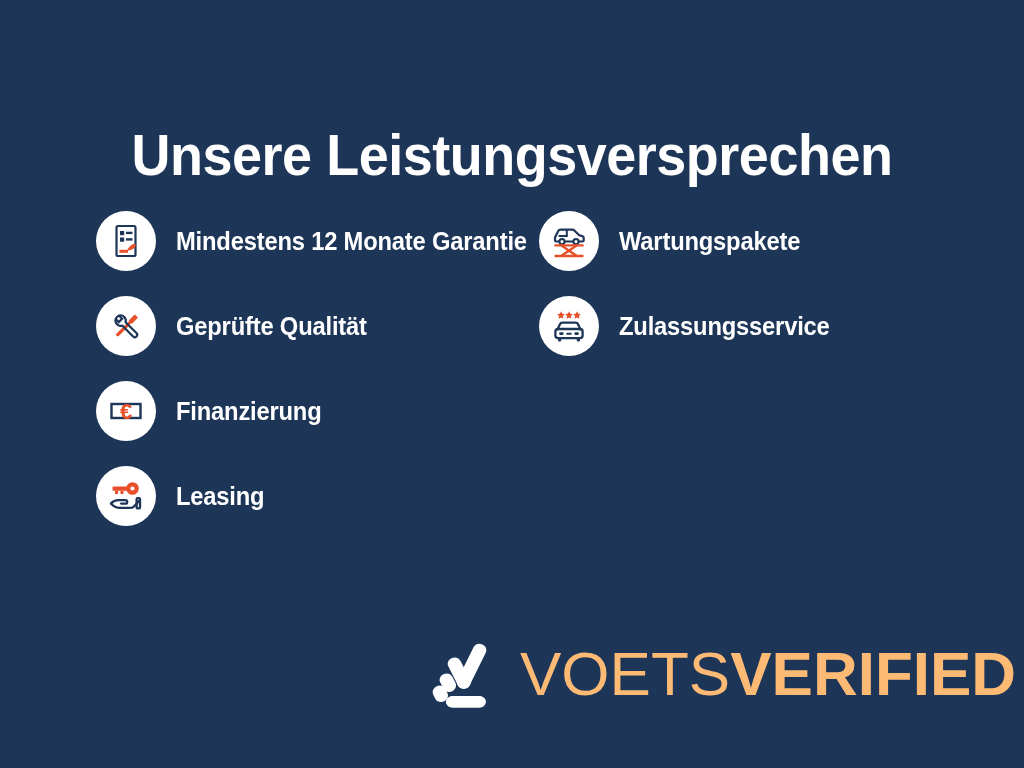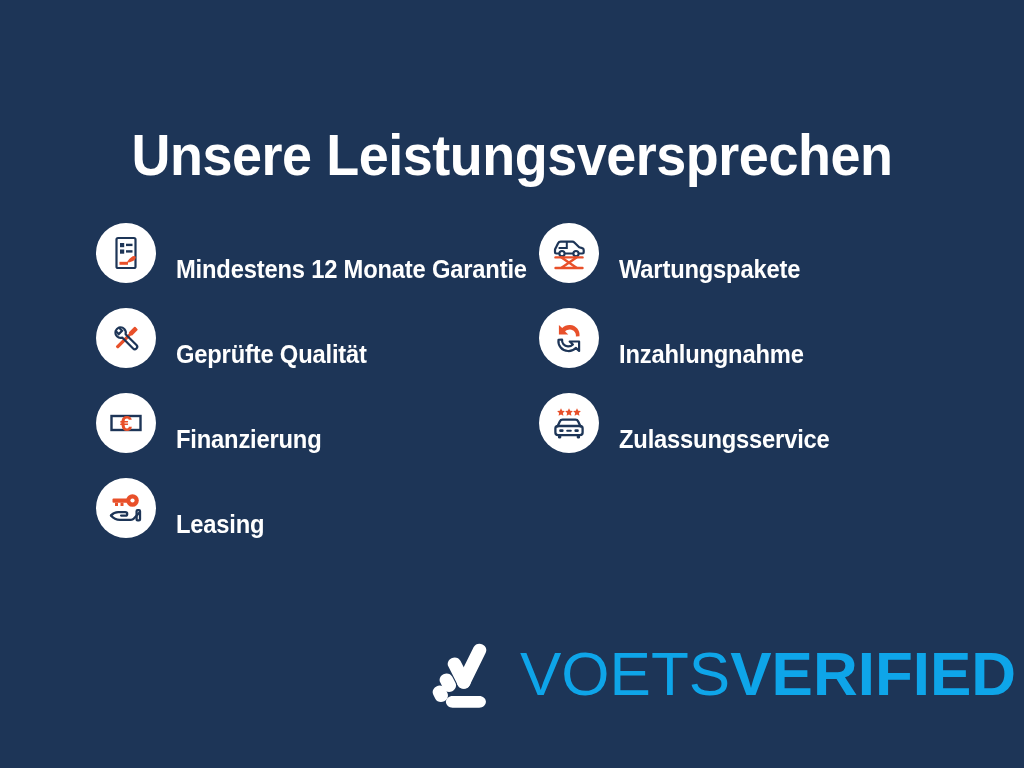--- a/index.html
+++ b/index.html
@@ -54,21 +54,21 @@
     grid-row-gap: 0px;
   }
 
   .col {
     display: flex;
     flex-direction: column;
   }
 
   .item {
     display: flex;
-    align-items: flex-end;
+    align-items: center;
     height: 85px;
   }
 
   .badge {
     flex: 0 0 auto;
     width: 60px;
     height: 60px;
     border-radius: 50%;
     background: #ffffff;
     display: flex;
@@ -107,21 +107,21 @@
   .logo-mark {
     flex: 0 0 auto;
     width: 62px;
     height: 72px;
   }
 
   .logo-type {
     margin-left: 26px;
     display: flex;
     align-items: flex-end;
-    color: #0ea5e9;
+    color: #fdba74;
     font-family: "Liberation Sans", sans-serif;
     font-size: 62px;
     line-height: 62px;
     letter-spacing: 0px;
     white-space: nowrap;
   }
 
   .logo-voets {
     font-weight: 300;
   }
@@ -234,33 +234,20 @@
                 <line x1="12.5" y1="24.6" x2="27.5" y2="34.8"></line>
                 <line x1="27.5" y1="24.6" x2="12.5" y2="34.8"></line>
               </g>
             </svg>
           </span>
         </div>
         <div class="item-label">Wartungspakete</div>
       </div>
 
 
-      <div class="item">
-        <div class="badge">
-          <span>
-            <svg width="40" height="40" viewBox="0 0 40 40" aria-hidden="true">
-
-              <path d="M30.5 18.2c.8-5.8-3.5-10.9-9.4-11.2-3.1-.2-5.9 1-7.9 3.1l-3.3-3v9.4h9.4l-3.2-3c1.3-1.3 3.1-2 5-1.9 3.6.2 6.3 3.3 5.8 6.9z" fill="#e8502a"></path>
-
-              <path d="M9.5 21.8c-.8 5.8 3.5 10.9 9.4 11.2 3.1.2 5.9-1 7.9-3.1l3.3 3v-9.4h-9.4l3.2 3c-1.3 1.3-3.1 2-5 1.9-3.6-.2-6.3-3.3-5.8-6.9z" fill="none" stroke="#1d3557" stroke-width="2.2" stroke-linejoin="round"></path>
-            </svg>
-          </span>
-        </div>
-        <div class="item-label">Inzahlungnahme</div>
-      </div>
 
       <div class="item">
         <div class="badge">
           <span>
             <svg width="40" height="40" viewBox="0 0 40 40" aria-hidden="true">
 
               <g fill="#e8502a">
                 <path d="M12 5.2l1.2 2.5 2.7.4-2 1.9.5 2.7-2.4-1.3-2.4 1.3.5-2.7-2-1.9 2.7-.4z"></path>
                 <path d="M20 5.2l1.2 2.5 2.7.4-2 1.9.5 2.7L20 11.4l-2.4 1.3.5-2.7-2-1.9 2.7-.4z"></path>
                 <path d="M28 5.2l1.2 2.5 2.7.4-2 1.9.5 2.7-2.4-1.3-2.4 1.3.5-2.7-2-1.9 2.7-.4z"></path>

